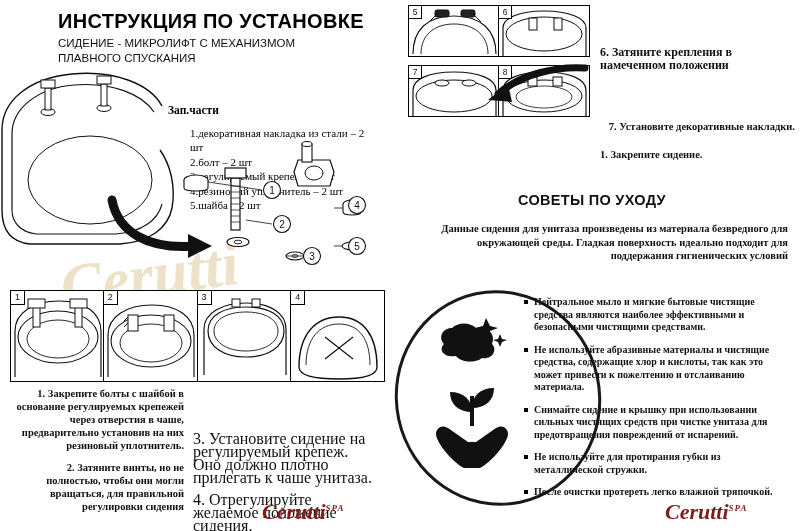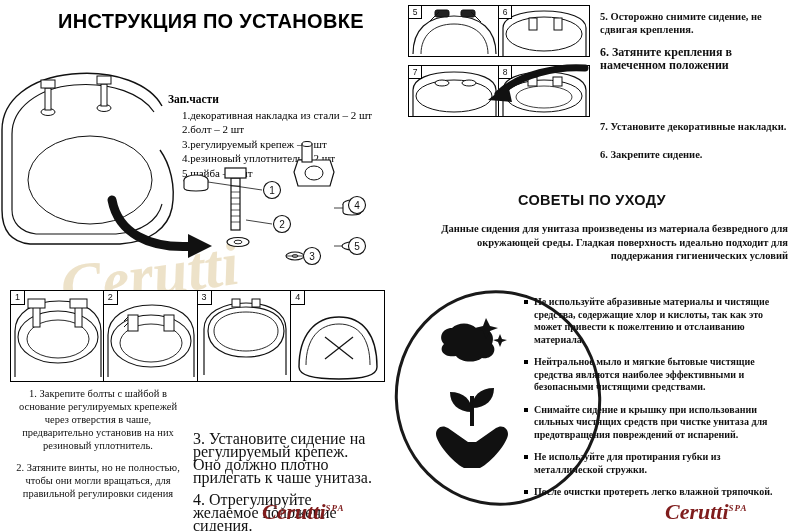--- a/index.html
+++ b/index.html
@@ -53,34 +53,34 @@
     font-family: "Liberation Sans", sans-serif;
     font-size: 11.5px;
     line-height: 15px;
     color: #111;
     width: 320px;
   }
 
   
   .parts {
     position: absolute;
-    left: 168px; top: 92px;
+    left: 168px; top: 103px;
     font-family: "Liberation Serif", serif;
     font-size: 11px;
     line-height: 14.5px;
     color: #000;
     width: 220px;
   }
   .parts .ttl {
     font-weight: bold;
     font-size: 11.5px;
     margin-bottom: 1px;
   }
   .parts ol {
-    margin: 0;
+    margin: 8px;
     padding-left: 14px;
   }
   .parts li { list-style: none; }
 
   
   .diagram {
     position: absolute;
     left: 0; top: 60px;
     width: 398px; height: 230px;
   }
@@ -116,21 +116,22 @@
     z-index: 3;
   }
 
   
   .instr-left {
     position: absolute;
     left: 12px; top: 387px;
     width: 172px;
     font-size: 10.5px;
     line-height: 13px;
-    text-align: center;
+    text-align: right;
+    font-weight: bold;
   }
   .instr-left p { margin: 0 0 9px 0; }
   .instr-right-col {
     position: absolute;
     left: 193px; top: 387px;
     width: 180px;
     font-size: 16px;
     line-height: 13px;
     margin-top: 45px;
   }
@@ -187,20 +188,21 @@
     line-height: 13px;
     font-weight: bold;
   }
   .r-text-7 {
     position: absolute;
     left: 600px; top: 120px;
     width: 195px;
     font-size: 10.5px;
     line-height: 13px;
     font-weight: bold;
+    text-align: right;
   }
   .r-text-8 {
     position: absolute;
     left: 600px; top: 148px;
     width: 195px;
     font-size: 10.5px;
     line-height: 13px;
     font-weight: bold;
   }
   .arrow-right-curve {
@@ -298,20 +300,24 @@
   svg { display: block; }
 </style>
 </head>
 <body>
 
 <div class="page">
 
   <div class="col-left">
 
     <div class="title">ИНСТРУКЦИЯ ПО УСТАНОВКЕ</div>
+    <div class="subtitle">
+      <div>СИДЕНИЕ - МИКРОЛИФТ С МЕХАНИЗМОМ</div>
+      <div>ПЛАВНОГО СПУСКАНИЯ</div>
+    </div>
 
     <div class="wm wm1">Cerutti</div>
 
     <div class="parts">
       <div class="ttl">Зап.части</div>
       <ol>
         <li>1.декоративная накладка из стали – 2 шт</li>
         <li>2.болт – 2 шт</li>
         <li>3.регулируемый крепеж – 2 шт</li>
         <li>4.резиновый уплотнитель – 2 шт</li>
@@ -499,24 +505,23 @@
           <path d="M4,50 L4,24 C4,13 20,6 45,6 C70,6 87,13 87,24 L87,50" fill="none" stroke="#111" stroke-width="1.2"></path>
           <ellipse cx="45" cy="30" rx="38" ry="16" fill="none" stroke="#111" stroke-width="1"></ellipse>
           <ellipse cx="45" cy="31" rx="28" ry="11" fill="none" stroke="#111" stroke-width="0.8"></ellipse>
           <rect x="29" y="11" width="9" height="9" fill="#fff" stroke="#111" stroke-width="1"></rect>
           <rect x="54" y="11" width="9" height="9" fill="#fff" stroke="#111" stroke-width="1"></rect>
         </svg>
       </div>
     </div>
   </div>
 
-  <div class="r-text-5">5. Осторожно снимите сидение, не сдвигая крепления.</div>
   <div class="r-text-6">6. Затяните крепления в намеченном положении</div>
   <div class="r-text-7">7. Установите декоративные накладки.</div>
-  <div class="r-text-8">6. Закрепите сидение.</div>
+  <div class="r-text-8">1. Закрепите сидение.</div>
 
   <div class="arrow-right-curve">
     <svg width="110" height="45" viewBox="0 0 110 45">
       <path d="M105,6 C78,4 40,12 18,32" fill="none" stroke="#111" stroke-width="7" stroke-linecap="round"></path>
       <path d="M28,22 L8,38 L32,40 Z" fill="#111"></path>
     </svg>
   </div>
 
   <div class="care-title">СОВЕТЫ ПО УХОДУ</div>
   <div class="care-intro">Данные сидения для унитаза произведены из материала безвредного для окружающей среды. Гладкая поверхность идеально подходит для поддержания гигиенических условий</div>
@@ -538,22 +543,22 @@
         <path d="M44,112 C30,112 22,104 22,92 C36,92 44,100 44,112 Z" fill="#111"></path>
         <path d="M44,108 C58,108 66,100 66,88 C52,88 44,96 44,108 Z" fill="#111"></path>
         <path d="M8,134 C8,128 14,124 20,128 L40,142 L44,142 L48,142 L68,128
                  C74,124 80,128 80,134 C80,142 64,162 52,168 L36,168
                  C24,162 8,142 8,134 Z" fill="#111"></path>
       </g>
     </svg>
   </div>
 
   <div class="care-list">
+    <div class="care-item">Нейтральное мыло и мягкие бытовые чистящие средства являются наиболее эффективными и безопасными чистящими средствами.</div>
     <div class="care-item">Не используйте абразивные материалы и чистящие средства, содержащие хлор и кислоты, так как это может привести к пожелтению и отслаиванию материала.</div>
-    <div class="care-item">Нейтральное мыло и мягкие бытовые чистящие средства являются наиболее эффективными и безопасными чистящими средствами.</div>
     <div class="care-item">Снимайте сидение и крышку при использовании сильных чистящих средств при чистке унитаза для предотвращения повреждений от испарений.</div>
     <div class="care-item">Не используйте для протирания губки из металлической стружки.</div>
     <div class="care-item">После очистки протереть легко влажной тряпочкой.</div>
   </div>
 
   <div class="logo logo-right">
     <span>Cerutti</span><span class="spa">SPA</span>
   </div>
 
 </div>

